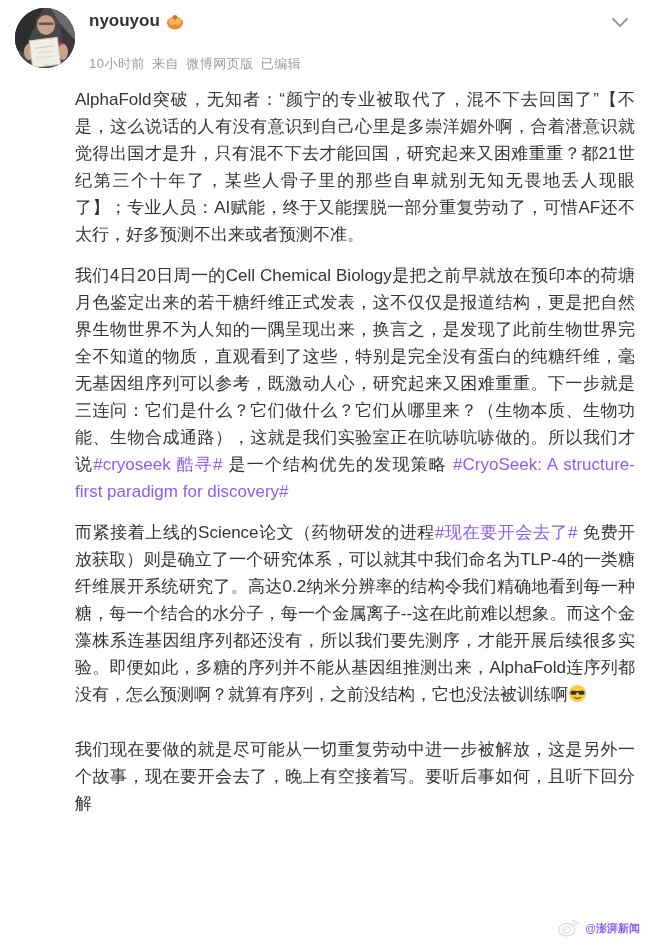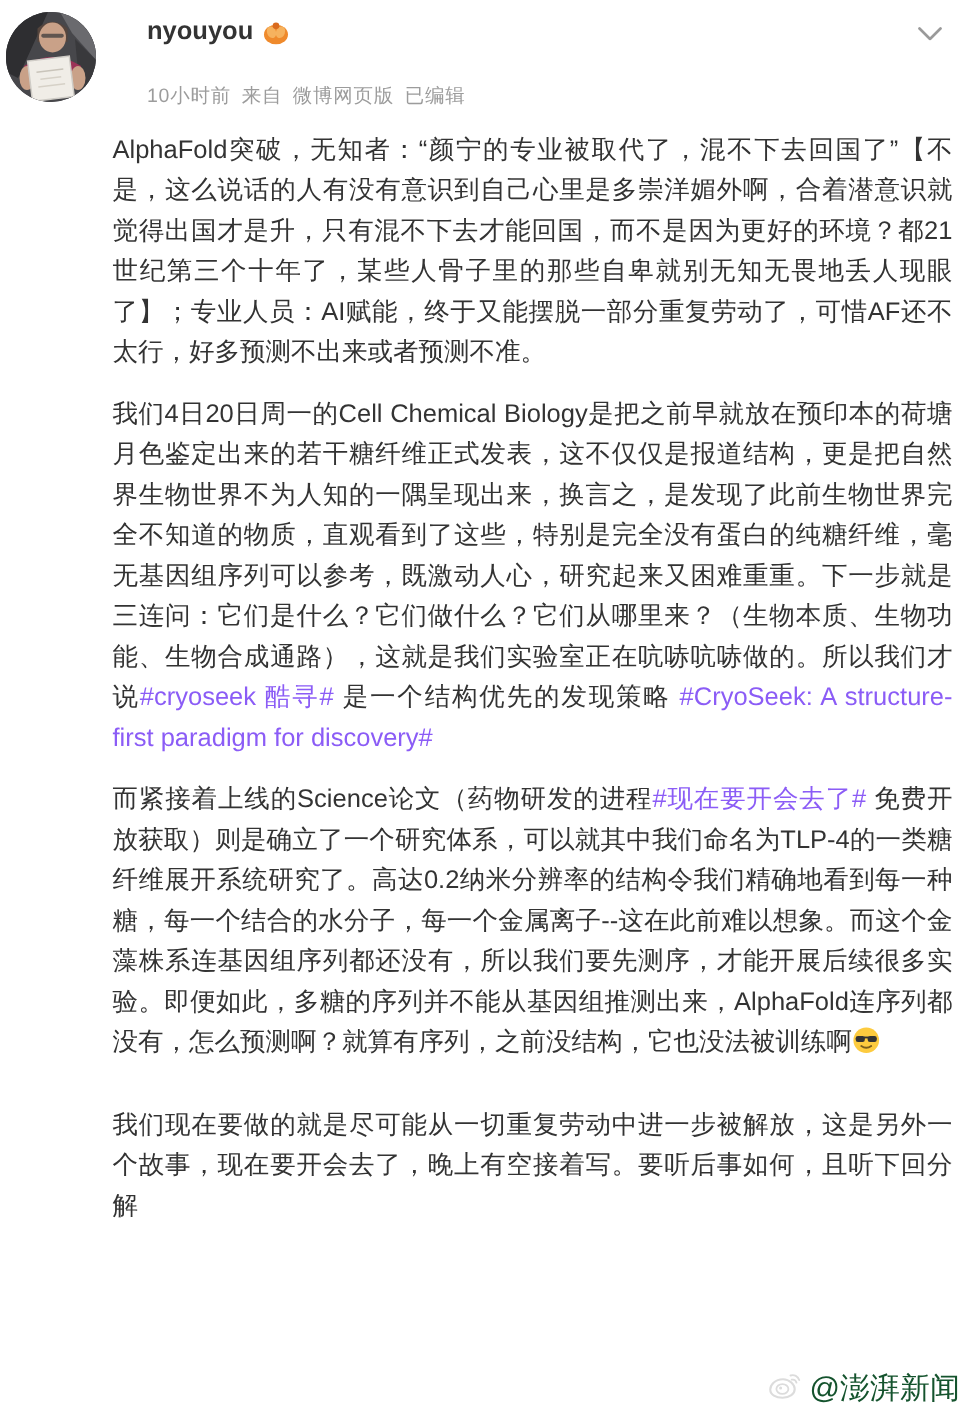--- a/index.html
+++ b/index.html
@@ -4,21 +4,21 @@
 <style>
   html, body { margin:0; padding:0; }
   body {
     width:650px; height:946px;
     background:#ffffff;
     font-family:"Liberation Sans","DejaVu Sans",sans-serif;
     color:#333333;
     overflow:hidden;
     position:relative;
   }
-  .header { position:relative; display:flex; padding:8px 16px 0 4px;gap:20px; }
+  .header { position:relative; display:flex; padding:8px 16px 0 15px; }
   .avatar {
     width:60px; height:60px; border-radius:50%; overflow:hidden;
     flex:0 0 60px; cursor:pointer; background:#47474b;
   }
   .avatar svg { display:block; width:60px; height:60px; }
   .header-text { margin-left:14px; padding-top:3px; }
   .username-row { display:flex; align-items:center; }
   .username { font-weight:bold; font-size:17px; color:#333; cursor:pointer; }
   .badge { margin-left:5px; display:inline-flex; }
   .badge svg { width:20px; height:20px; }
@@ -29,21 +29,21 @@
   .post-body { margin:13px 15px 0 75px; font-size:17px; line-height:27px; text-align:justify; }
   .para { margin:0; }
   .para + .para { margin-top:14px; }
   .post-body .para.gap-large { margin-top:28px; }
   .tag { color:#8b5cf6; text-decoration:none; cursor:pointer; }
   .inline-emoji { display:inline-block; vertical-align:-3px; line-height:0; }
   .inline-emoji svg { width:19px; height:19px; }
   .watermark {
     position:absolute; right:10px; bottom:7px;
     display:flex; align-items:center; gap:4px;
-    color:#14532d; font-size:20px;
+    color:#8b5cf6; font-size:11px;font-weight:bold;
   }
   .watermark svg { width:24px; height:20px; }
 </style>
 </head>
 <body>
 
 <div class="page">
 
   <div class="header">
     <div class="avatar">
@@ -90,21 +90,21 @@
     <div class="chevron">
       <svg width="16" height="9" viewBox="0 0 16 9">
         <polyline points="1,1 8,8 15,1" fill="none" stroke="#9a9a9a" stroke-width="1.8" stroke-linecap="round" stroke-linejoin="round"></polyline>
       </svg>
     </div>
   </div>
 
   <div class="post-body">
 
 
-    <p class="para">AlphaFold突破，无知者：“颜宁的专业被取代了，混不下去回国了”【不是，这么说话的人有没有意识到自己心里是多崇洋媚外啊，合着潜意识就觉得出国才是升，只有混不下去才能回国，而不是因为更好的环境？都21世纪第三个十年了，某些人骨子里的那些自卑就别无知无畏地丢人现眼了】；专业人员：AI赋能，终于又能摆脱一部分重复劳动了，可惜AF还不太行，好多预测不出来或者预测不准。</p>
+    <p class="para">AlphaFold突破，无知者：“颜宁的专业被取代了，混不下去回国了”【不是，这么说话的人有没有意识到自己心里是多崇洋媚外啊，合着潜意识就觉得出国才是升，只有混不下去才能回国，研究起来又困难重重？都21世纪第三个十年了，某些人骨子里的那些自卑就别无知无畏地丢人现眼了】；专业人员：AI赋能，终于又能摆脱一部分重复劳动了，可惜AF还不太行，好多预测不出来或者预测不准。</p>
 
     <p class="para"><span>我们4日20日周一的Cell Chemical Biology是把之前早就放在预印本的荷塘月色鉴定出来的若干糖纤维正式发表，这不仅仅是报道结构，更是把自然界生物世界不为人知的一隅呈现出来，换言之，是发现了此前生物世界完全不知道的物质，直观看到了这些，特别是完全没有蛋白的纯糖纤维，毫无基因组序列可以参考，既激动人心，研究起来又困难重重。下一步就是三连问：它们是什么？它们做什么？它们从哪里来？（生物本质、生物功能、生物合成通路），这就是我们实验室正在吭哧吭哧做的。所以我们才说</span><a class="tag">#cryoseek 酷寻#</a><span> 是一个结构优先的发现策略 </span><a class="tag">#CryoSeek: A structure-first paradigm for discovery#</a></p>
 
     <p class="para"><span>而紧接着上线的Science论文（药物研发的进程</span><a class="tag">#现在要开会去了#</a><span> 免费开放获取）则是确立了一个研究体系，可以就其中我们命名为TLP-4的一类糖纤维展开系统研究了。高达0.2纳米分辨率的结构令我们精确地看到每一种糖，每一个结合的水分子，每一个金属离子--这在此前难以想象。而这个金藻株系连基因组序列都还没有，所以我们要先测序，才能开展后续很多实验。即便如此，多糖的序列并不能从基因组推测出来，AlphaFold连序列都没有，怎么预测啊？就算有序列，之前没结构，它也没法被训练啊</span><span class="inline-emoji"><svg viewBox="0 0 20 20">
         <circle cx="10" cy="10" r="9" fill="#fdcb3f"></circle>
         <rect x="2.6" y="7" width="6.4" height="4.2" rx="1.6" fill="#333"></rect>
         <rect x="11" y="7" width="6.4" height="4.2" rx="1.6" fill="#333"></rect>
         <rect x="8.4" y="7.4" width="3.2" height="1.3" fill="#333"></rect>
         <path d="M6.5 14 Q10 16.6 13.5 14" stroke="#7a5e1e" stroke-width="1.3" fill="none" stroke-linecap="round"></path>
       </svg></span></p>

